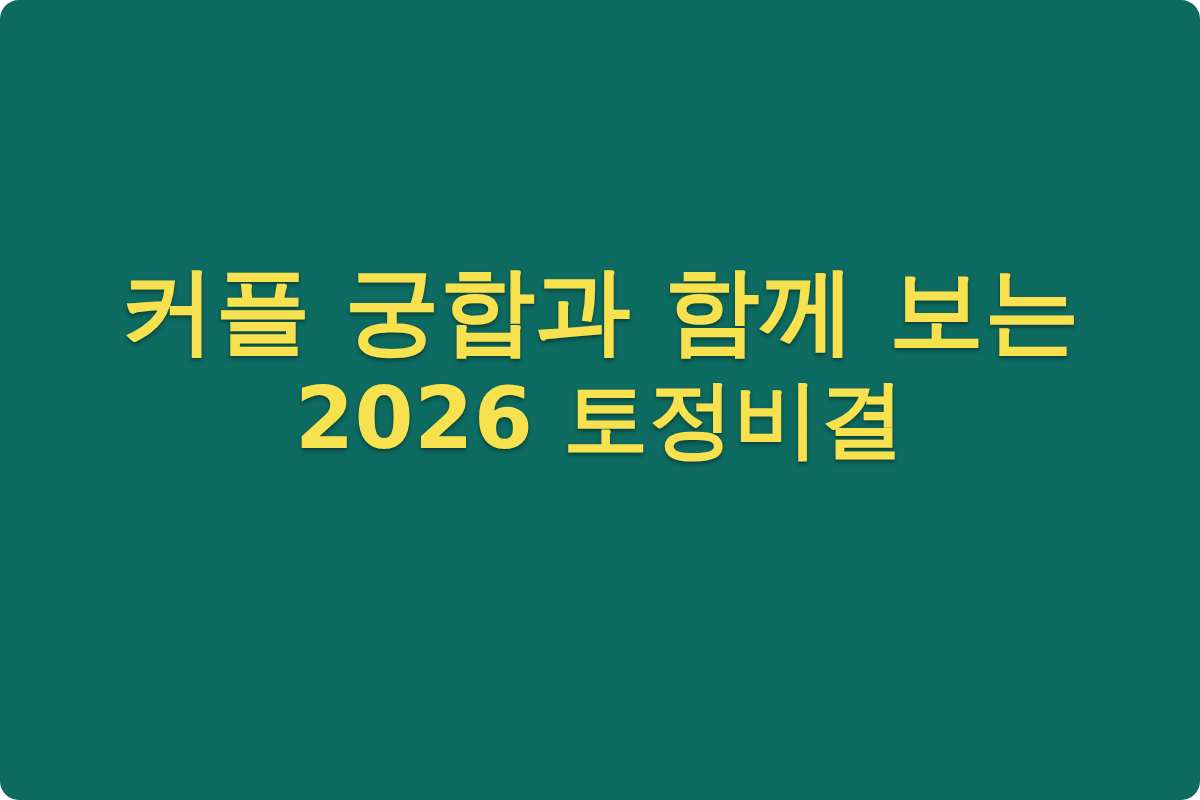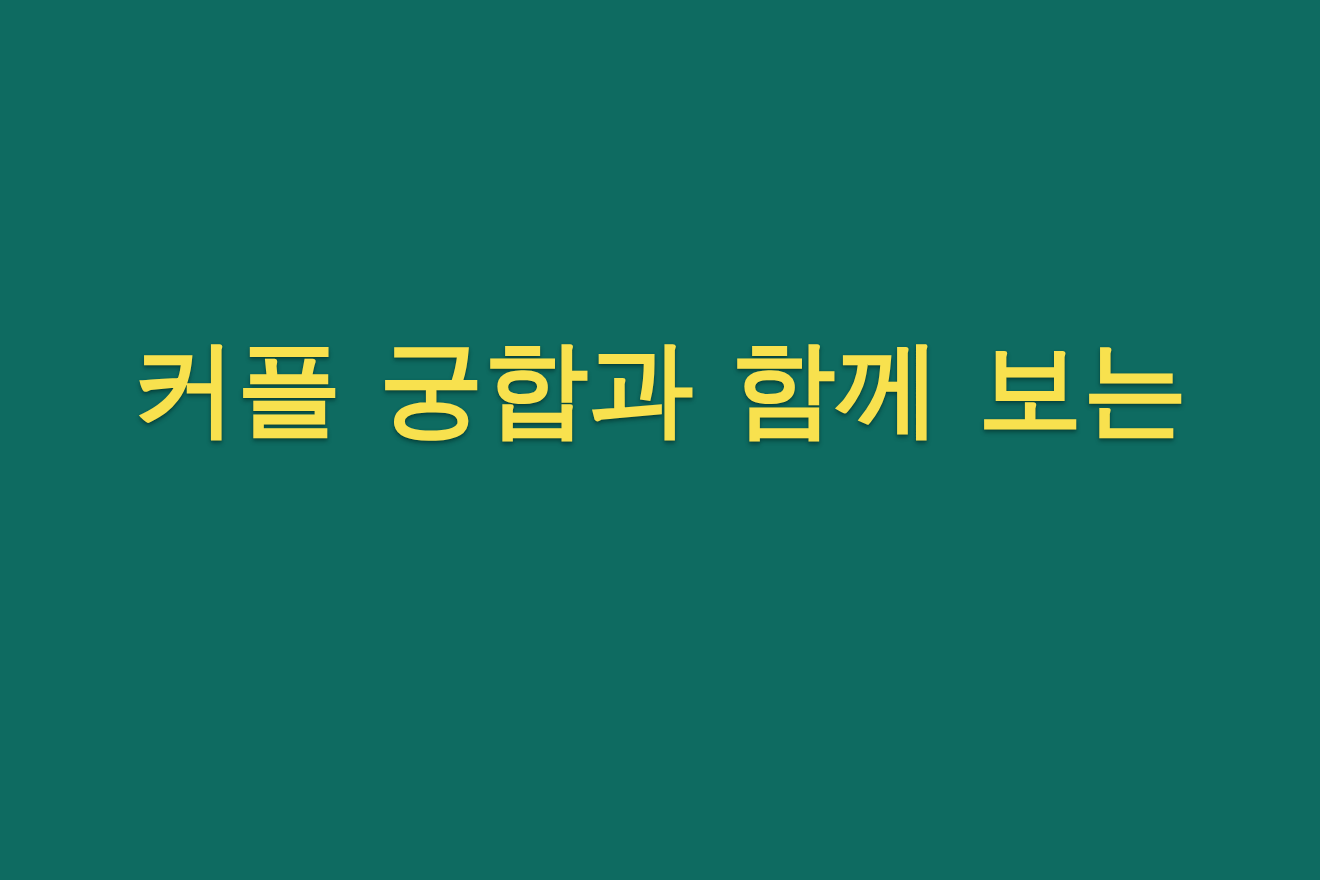--- a/index.html
+++ b/index.html
@@ -18,20 +18,21 @@
   #banner {
     position: relative;
     width: 1200px;
     height: 800px;
     background: #0e6b61;
     display: flex;
     flex-direction: column;
     align-items: center;
     justify-content: center;
     box-sizing: border-box;
+    border-radius: 19px;
   }
 
   #headline-block {
     display: flex;
     flex-direction: column;
     align-items: center;
     justify-content: center;
     width: 100%;
     
     transform: translateY(-38px);
@@ -63,16 +64,17 @@
 </style>
 </head>
 <body>
 
 <div id="banner">
 
   <div id="headline-block">
 
     <div class="headline-line headline-line-1" style="font-size: 95.0078px;">커플 궁합과 함께 보는</div>
 
+    <div class="headline-line headline-line-2" style="font-size: 84.9997px;">2026 토정비결</div>
 
   </div>
 
 </div>
 
 </body></html>

